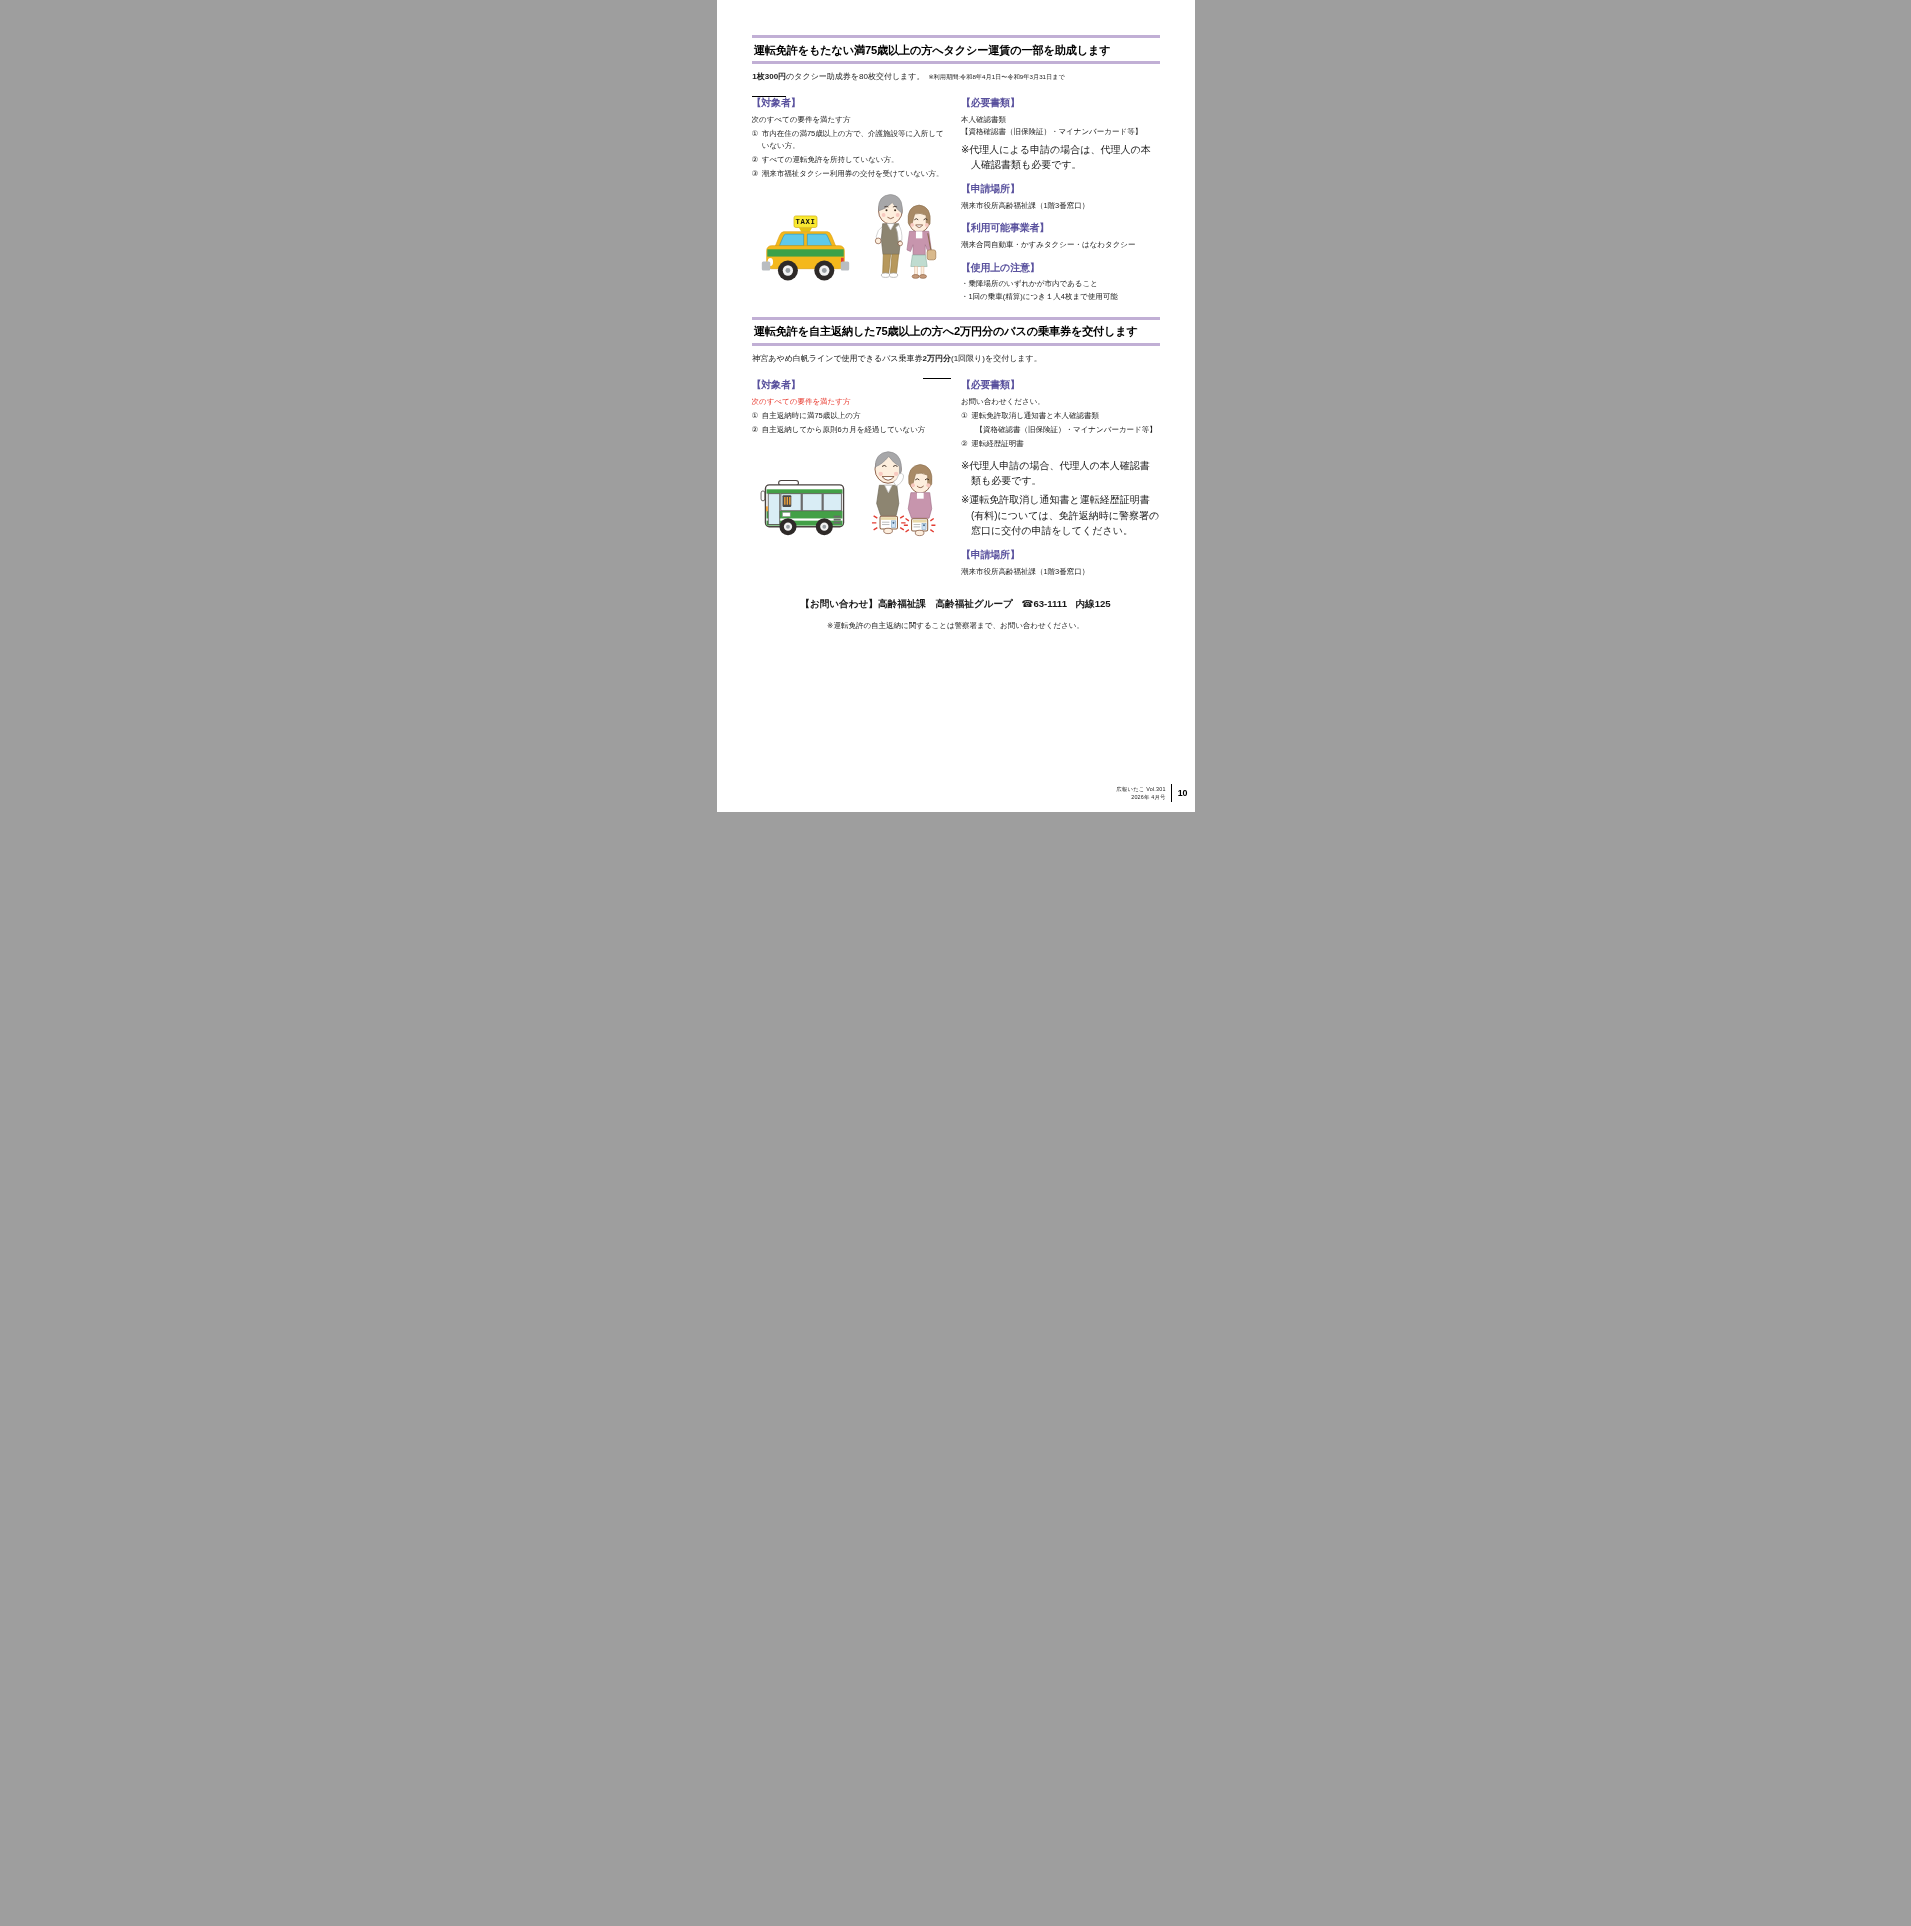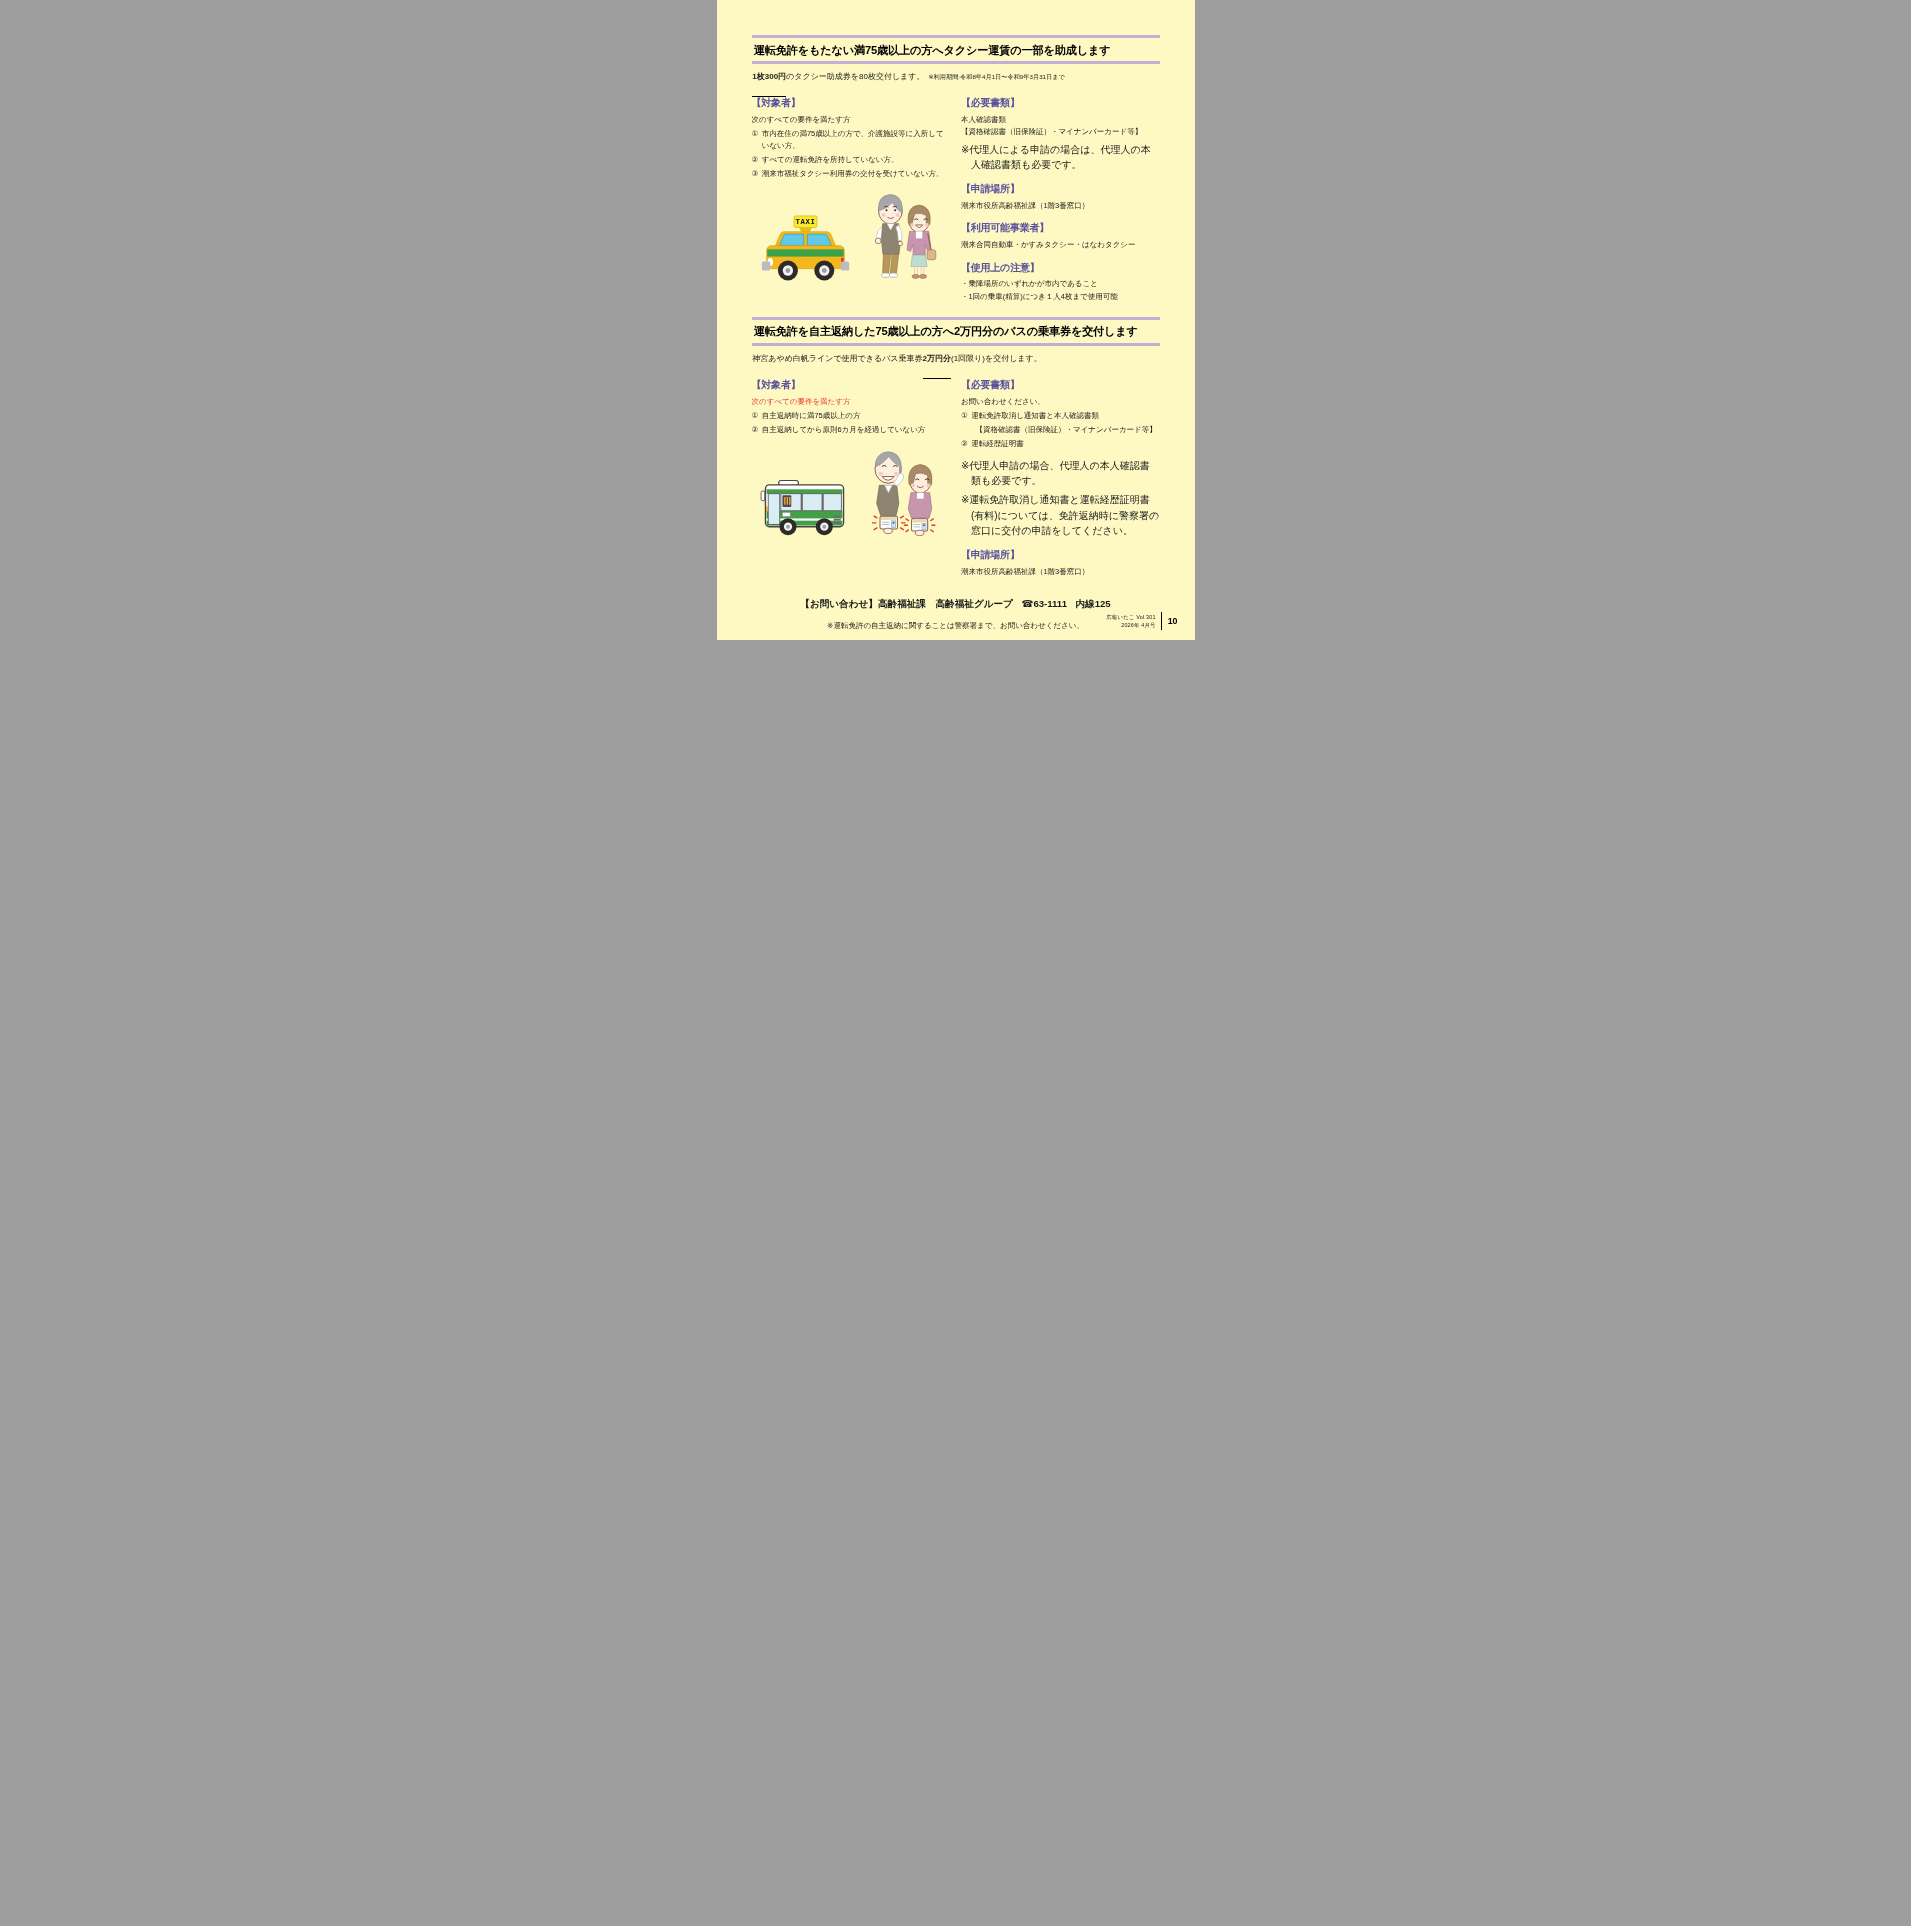--- a/index.html
+++ b/index.html
@@ -1,22 +1,22 @@
 <!DOCTYPE html>
 <html lang="ja" style="font-size:6.2px"><head>
 <meta charset="utf-8">
 <style>
   * { margin:0; padding:0; box-sizing:border-box; }
   html,body { background:#9e9e9e; }
   body { font-family:"Liberation Sans","DejaVu Sans",sans-serif; }
   .page {
     position:relative;
-    width:478px; height:640px;
+    width:478px; height:812px;
     margin:0 auto;
-    background:#fef9c3;
+    background:#ffffff;
     color:#1a1a1a;
     padding:35px 35px 0 35px;
     overflow:hidden;
   }
   
   .banner {
     border-top:3.1px solid #c1afd5;
     border-bottom:3.1px solid #c1afd5;
     padding:4.6px 2.3px 3.9px 2.3px;
     margin-bottom:7px;
@@ -49,21 +49,21 @@
   .illus-row { display:flex; justify-content:center; align-items:flex-end;
                gap:11.6px; margin-top:11.6px; }
   .illus-row svg { display:block; }
   
   .contact { margin-top:20px; text-align:center; }
   .contact-main { font-size:9.6px; font-weight:800; letter-spacing:0; }
   .contact-main .gap { display:inline-block; width:8.5px; }
   .contact-note { font-size:7.5px; margin-top:10px; }
   
   .footer {
-    position:absolute; right:17px; bottom:10px;
+    position:absolute; right:7px; bottom:10px;
     display:flex; align-items:center; gap:5.4px;
   }
   .pub-lines { text-align:right; font-size:5.4px; line-height:1.5; color:#222;
                letter-spacing:0.2px; }
   .vbar { width:1.2px; height:17.7px; background:#000; }
   .pagenum { font-size:8.9px; font-weight:800; color:#000; }
   section + section .banner { margin-top:14px; }
 </style>
 </head>
 <body>

